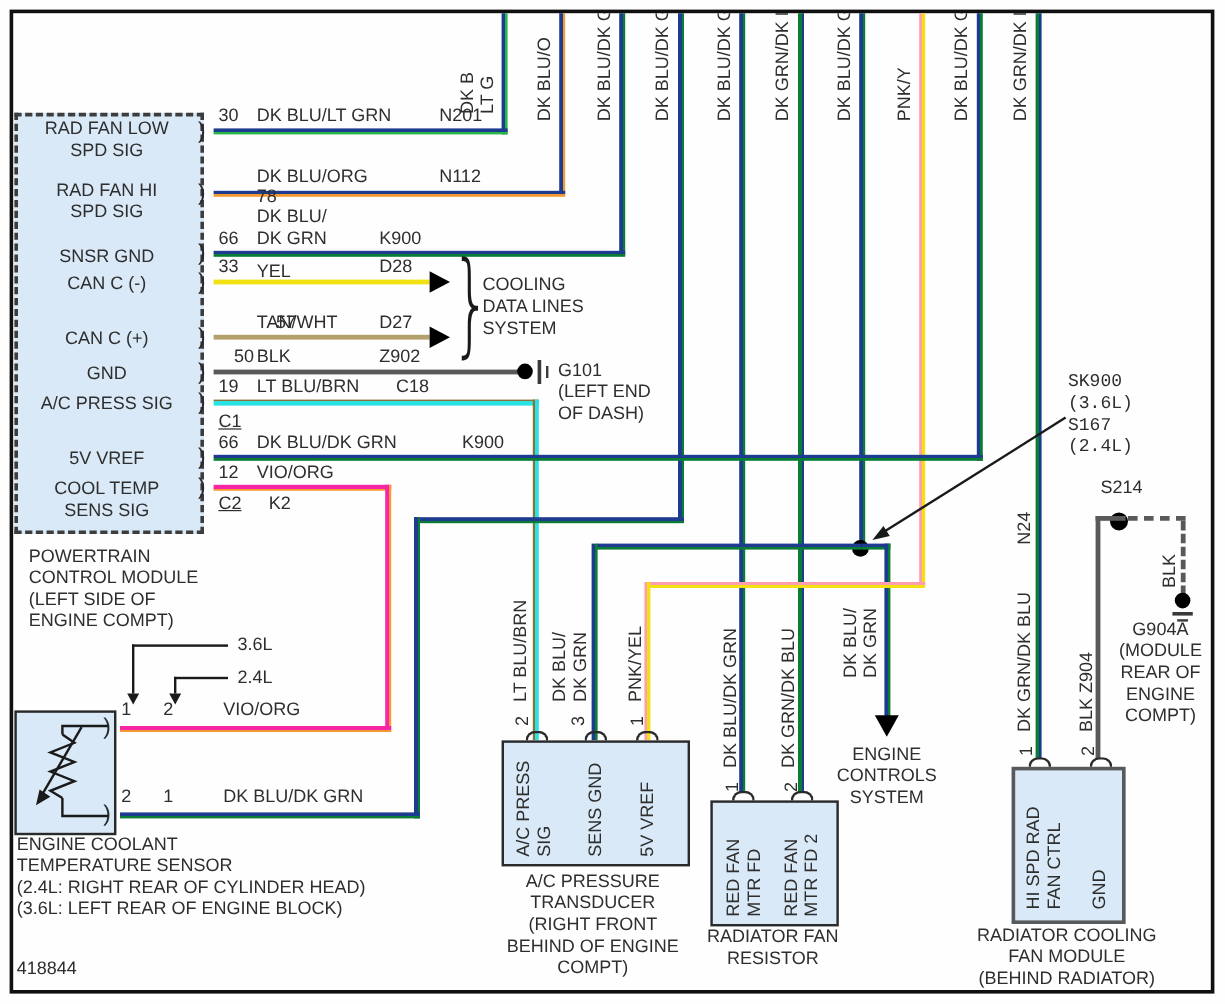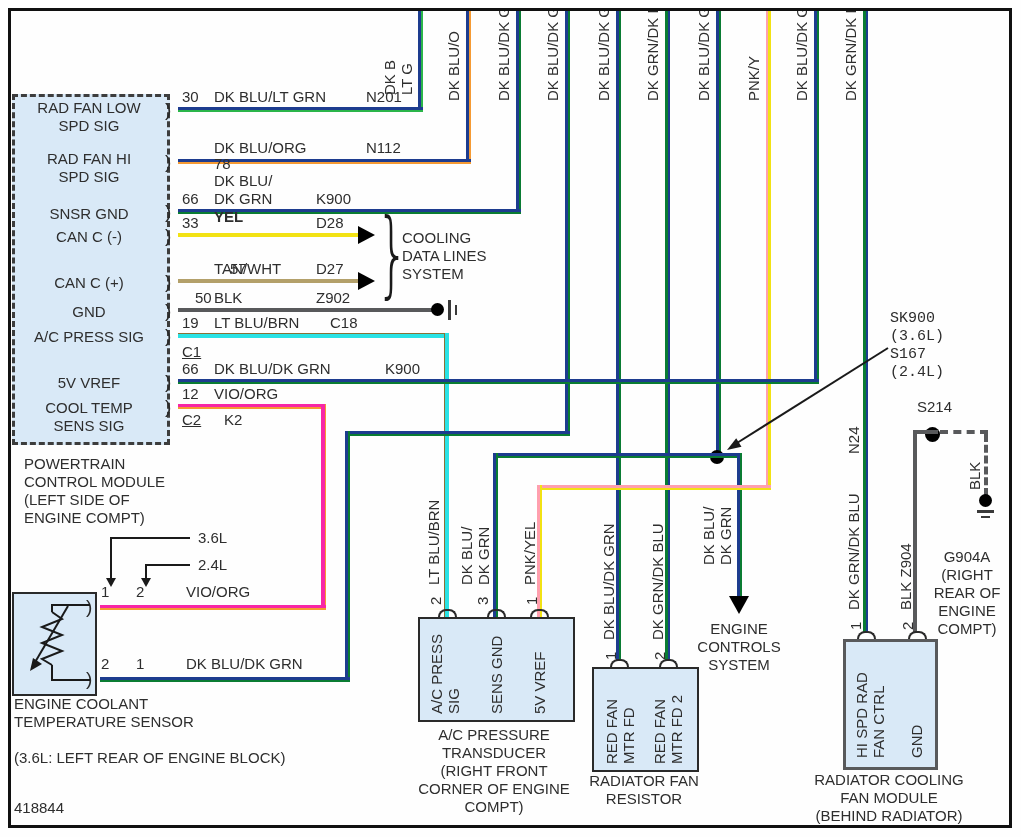--- a/index.html
+++ b/index.html
@@ -130,21 +130,21 @@
 
   <div class="wh blu-grn-h" style="left:178px; top:209px; width:343px;"></div>
   <div class="t" style="left:214px; top:172px;">DK BLU/</div>
   <div class="t" style="left:182px; top:190px;">66</div>
   <div class="t" style="left:214px; top:190px;">DK GRN</div>
   <div class="t" style="left:316px; top:190px;">K900</div>
 
   <div class="wh yel-w" style="left:178px; top:233px; width:180px;"></div>
   <div class="arr-r" style="left:358px; top:226px;"></div>
   <div class="t" style="left:182px; top:214px;">33</div>
-  <div class="t" style="left:214px; top:208px;font-weight:bold;">YEL</div>
+  <div class="t" style="left:214px; top:218px;">YEL</div>
   <div class="t" style="left:316px; top:214px;">D28</div>
 
   <div class="wh tan-w" style="left:178px; top:279px; width:180px;"></div>
   <div class="arr-r" style="left:358px; top:272px;"></div>
   <div class="t" style="left:182px; top:260px;margin-left:48px;">57</div>
   <div class="t" style="left:214px; top:260px;">TAN/WHT</div>
   <div class="t" style="left:316px; top:260px;">D27</div>
 
   <div class="brace" style="left:376px; top:208px;">}</div>
   <div class="t" style="left:402px; top:229px;">
@@ -153,20 +153,23 @@
     <span>SYSTEM</span>
   </div>
 
   <div class="wh blk-h" style="left:178px; top:308px; width:254px;"></div>
   <div class="t" style="left:182px; top:289px;margin-left:13px;">50</div>
   <div class="t" style="left:214px; top:289px;">BLK</div>
   <div class="t" style="left:316px; top:289px;">Z902</div>
   <div class="dot" style="left:431px; top:303px; width:13px; height:13px;"></div>
   <div class="gbar" style="left:448px; top:300px; width:3px; height:20px;"></div>
   <div class="gbar" style="left:455px; top:305px; width:2px; height:10px;"></div>
+  <div class="t" style="left:465px; top:300px;">
+    <span>G101</span><br><span>(LEFT END</span><br><span>OF DASH)</span>
+  </div>
 
   <div class="wh ltblu-brn-h" style="left:178px; top:333px; width:271px;"></div>
   <div class="wv ltblu-brn-v" style="left:444px; top:333px; height:284px;"></div>
   <div class="t" style="left:182px; top:314px;">19</div>
   <div class="t" style="left:214px; top:314px;">LT BLU/BRN</div>
   <div class="t" style="left:330px; top:314px;">C18</div>
   <div class="t ul" style="left:182px; top:343px;">C1</div>
 
   <div class="wh blu-grn-h" style="left:178px; top:379px; width:641px;"></div>
   <div class="t" style="left:182px; top:360px;">66</div>
@@ -211,22 +214,22 @@
   <div class="t" style="left:917px; top:398px;">S214</div>
   <div class="dot" style="left:925px; top:427px; width:15px; height:15px;"></div>
   <div class="wh blk-h" style="left:913px; top:430px; width:25px;"></div>
   <div class="wv blk-v" style="left:913px; top:430px; height:202px;"></div>
   <div class="dash-h" style="left:940px; top:430px; width:48px;"></div>
   <div class="dash-v" style="left:984px; top:434px; height:62px;"></div>
   <div class="vt" style="left:966px; top:448px; height:42px;">BLK</div>
   <div class="dot" style="left:979px; top:494px; width:13px; height:13px;"></div>
   <div class="gbar" style="left:977px; top:510px; width:17px; height:3px;"></div>
   <div class="gbar" style="left:981px; top:516px; width:9px; height:2px;"></div>
-  <div class="t rt" style="left:928px; top:516px; width:78px;margin-top:32px;">
-    <span>G904A</span><br><span>(RIGHT</span><br>
+  <div class="t rt" style="left:928px; top:516px; width:78px;">
+    <span>G904A</span><br><span>(MODULE</span><br>
     <span>REAR OF</span><br><span>ENGINE</span><br>
     <span>COMPT)</span>
   </div>
 
   <div class="vt" style="left:425px; top:478px; height:107px;">LT BLU/BRN</div>
   <div class="vt" style="left:427px; top:587px; height:18px;">2</div>
   <div class="vt" style="left:458px; top:455px; height:130px; width:38px;">
     <div>DK BLU/</div>
       <div>DK GRN</div>
   </div>
@@ -238,21 +241,21 @@
   <div class="arc" style="left:530px; top:609px;"></div>
   <div class="box solid-box" style="left:418px; top:617px; width:153px; height:101px;"></div>
   <div class="vt" style="left:428px; top:624px; height:90px; width:38px;">
     <div>A/C PRESS</div>
       <div>SIG</div>
   </div>
   <div class="vt" style="left:488px; top:624px; height:90px;">SENS GND</div>
   <div class="vt" style="left:531px; top:624px; height:90px;">5V VREF</div>
   <div class="t ct" style="left:404px; top:726px; width:180px;">
     <span>A/C PRESSURE</span><br><span>TRANSDUCER</span><br>
-    <span>(RIGHT FRONT</span><br><span>CORNER OF ENGINE</span><br>
+    <span>(RIGHT FRONT</span><br><span>BEHIND OF ENGINE</span><br>
     <span>COMPT)</span>
   </div>
 
   <div class="vt" style="left:600px; top:505px; height:135px;">DK BLU/DK GRN</div>
   <div class="vt" style="left:602px; top:642px; height:18px;">1</div>
   <div class="vt" style="left:649px; top:505px; height:135px;">DK GRN/DK BLU</div>
   <div class="vt" style="left:651px; top:642px; height:18px;">2</div>
   <div class="arc" style="left:610px; top:659px;"></div>
   <div class="arc" style="left:659px; top:659px;"></div>
   <div class="box solid-box" style="left:592px; top:667px; width:103px; height:101px;"></div>
@@ -299,21 +302,21 @@
   <div class="paren" style="left:86px; top:596px;">)</div>
   <div class="paren" style="left:86px; top:668px;">)</div>
   <div class="t" style="left:101px; top:583px;">1</div>
   <div class="t" style="left:136px; top:583px;">2</div>
   <div class="t" style="left:186px; top:583px;">VIO/ORG</div>
   <div class="t" style="left:101px; top:655px;">2</div>
   <div class="t" style="left:136px; top:655px;">1</div>
   <div class="t" style="left:186px; top:655px;">DK BLU/DK GRN</div>
   <div class="t" style="left:14px; top:695px;">
     <span>ENGINE COOLANT</span><br><span>TEMPERATURE SENSOR</span><br>
-    <br><span>(3.6L: LEFT REAR OF ENGINE BLOCK)</span>
+    <span>(2.4L: RIGHT REAR OF CYLINDER HEAD)</span><br><span>(3.6L: LEFT REAR OF ENGINE BLOCK)</span>
   </div>
   <div class="t" style="left:14px; top:799px;">418844</div>
 
   <svg class="overlay" width="1021" height="837" viewBox="0 0 1021 837">
 
     <line x1="888" y1="348" x2="737" y2="443" stroke="#1a1a1a" stroke-width="2"></line>
     <polygon points="727,450 741.5,446.7 736.2,438.3" fill="#1a1a1a"></polygon>
 
     <polyline points="90,605 52,605 52,612" fill="none" stroke="#1a1a1a" stroke-width="2"></polyline>
     <polyline points="52,612 62,619 42,627 62,635 42,643 62,651 42,659 52,665" fill="none" stroke="#1a1a1a" stroke-width="2"></polyline>

